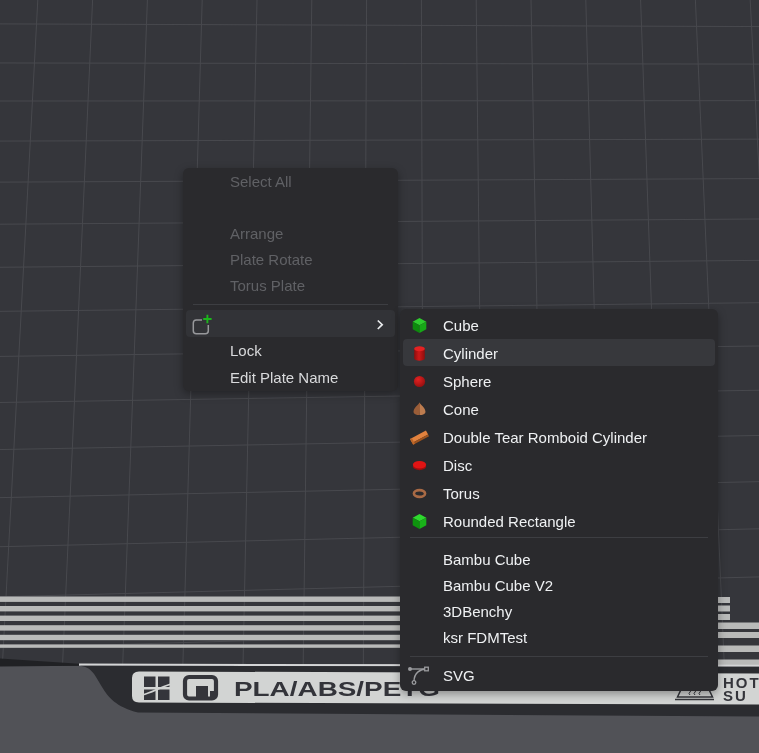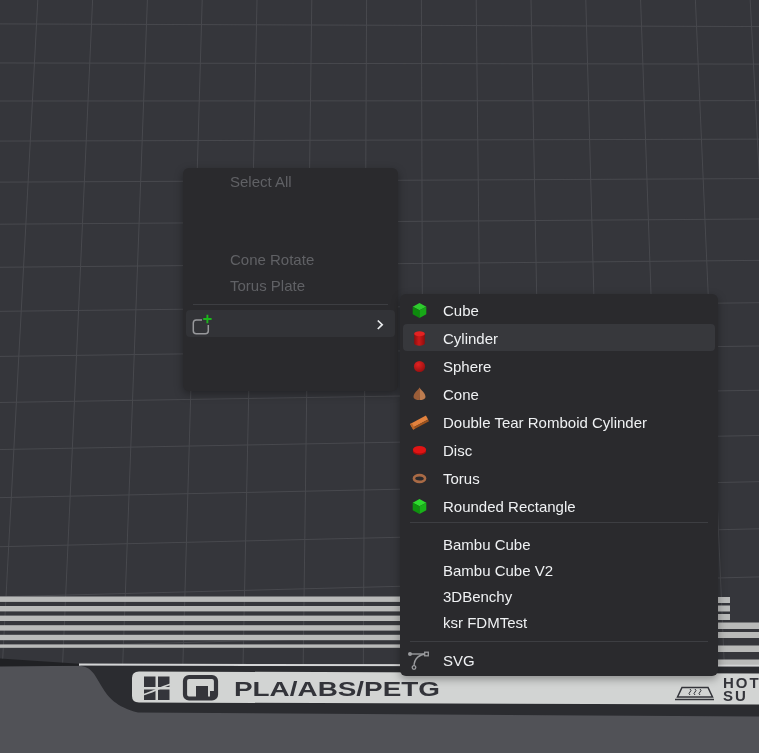--- a/index.html
+++ b/index.html
@@ -77,34 +77,37 @@
       <text x="234" y="696" fill="#33343a" font-family="&quot;Liberation Sans&quot;,sans-serif" font-size="21px" font-weight="bold" textLength="206" lengthAdjust="spacingAndGlyphs">PLA/ABS/PETG</text>
       <path d="M682,687.5 L708,687.5 L712.5,697 L677.5,697 Z" fill="none" stroke="#34353b" stroke-width="1.5"></path>
       <line x1="675" y1="699.5" x2="714" y2="699.5" stroke="#34353b" stroke-width="1.5"></line>
       <path d="M690,689 q2,1.5 0,3 q-2,1.5 0,3 M695,689 q2,1.5 0,3 q-2,1.5 0,3 M700,689 q2,1.5 0,3 q-2,1.5 0,3" fill="none" stroke="#34353b" stroke-width="1"></path>
       <text x="723" y="687.5" fill="#34353b" font-family="&quot;Liberation Sans&quot;,sans-serif" font-size="15px" font-weight="bold" letter-spacing="2">HOT</text>
       <text x="723" y="700.5" fill="#34353b" font-family="&quot;Liberation Sans&quot;,sans-serif" font-size="15px" font-weight="bold" letter-spacing="2">SU</text>
     </svg>
 
   <div class="menu" id="mainmenu" style="left:183px;top:168px;width:215px;height:223px;">
     <div class="mi dis" style="top:0px;height:26px;padding-left:47px;">Select All</div>
-    <div class="mi dis" style="top:78px;height:26px;padding-left:47px;">Cone Rotate</div>
+    <div class="mi dis" style="top:52px;height:26px;padding-left:47px;">Arrange</div>
+    <div class="mi dis" style="top:78px;height:26px;padding-left:47px;">Plate Rotate</div>
     <div class="mi dis" style="top:104px;height:26px;padding-left:47px;">Torus Plate</div>
     <div class="sep" style="top:136px;"></div>
     <div class="hl" style="top:142px;height:27px;"></div>
     <svg style="position:absolute;left:7px;top:146px;" width="24" height="21" viewBox="0 0 24 21">
       <path d="M12 6 H6.3 Q3.3 6 3.3 9 V16.8 Q3.3 19.8 6.3 19.8 H15.3 Q18.3 19.8 18.3 16.8 V11" fill="none" stroke="#97989b" stroke-width="1.5"></path>
       <path d="M17.4 0.8 V9.2 M13.2 5 H21.6" fill="none" stroke="#1cb71c" stroke-width="1.9"></path>
     </svg>
     <svg style="position:absolute;right:13px;top:151px;" width="10" height="11" viewBox="0 0 10 11">
       <path d="M2.8 1.5 L7.2 5.7 L2.8 10" fill="none" stroke="#e8eaec" stroke-width="1.7"></path>
     </svg>
+    <div class="mi" style="top:169px;height:27px;padding-left:47px;">Lock</div>
+    <div class="mi" style="top:196px;height:27px;padding-left:47px;">Edit Plate Name</div>
   </div>
 
-  <div class="menu" id="submenu" style="left:400px;top:294px;width:318px;height:382px;">
+  <div class="menu" id="submenu" style="left:400px;top:309px;width:318px;height:382px;">
     <div class="hl2" style="top:30px;height:27px;"></div>
     <div class="mi" style="top:2px;height:28px;padding-left:43px;color:#eff1f3;">Cube</div>
     <div class="mi" style="top:30px;height:28px;padding-left:43px;color:#eff1f3;">Cylinder</div>
     <div class="mi" style="top:58px;height:28px;padding-left:43px;color:#eff1f3;">Sphere</div>
     <div class="mi" style="top:86px;height:28px;padding-left:43px;color:#eff1f3;">Cone</div>
     <div class="mi" style="top:114px;height:28px;padding-left:43px;color:#eff1f3;">Double Tear Romboid Cylinder</div>
     <div class="mi" style="top:142px;height:28px;padding-left:43px;color:#eff1f3;">Disc</div>
     <div class="mi" style="top:170px;height:28px;padding-left:43px;color:#eff1f3;">Torus</div>
     <div class="mi" style="top:198px;height:28px;padding-left:43px;color:#eff1f3;">Rounded Rectangle</div>
     <div class="sep" style="top:228px;"></div>

